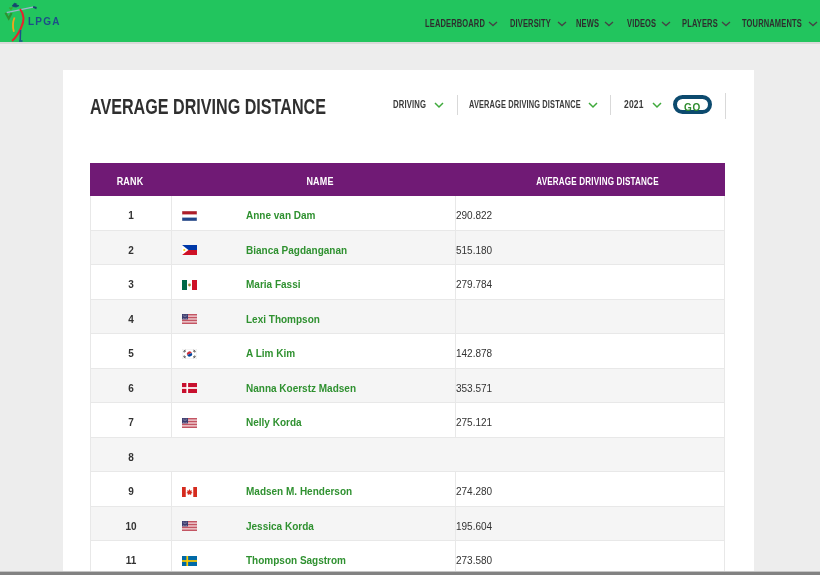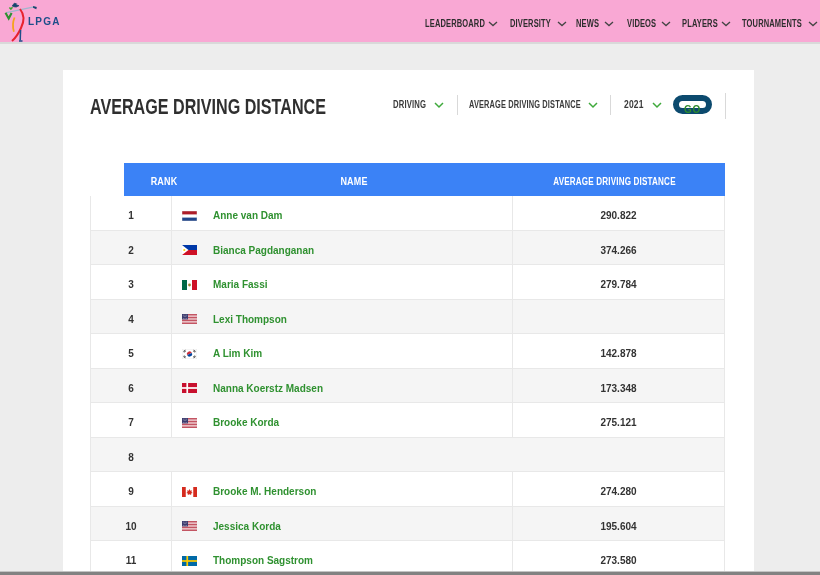--- a/index.html
+++ b/index.html
@@ -1,46 +1,46 @@
 <!DOCTYPE html>
 <html><head>
 <meta charset="utf-8">
 <style>
 * { margin:0; padding:0; box-sizing:border-box; }
 html,body { width:820px; height:575px; overflow:hidden; background:#ededed;
   font-family:"Liberation Sans", sans-serif; }
 .abs { position:absolute; }
 
-#nav { position:absolute; left:0; top:0; width:820px; height:44px; background:#f9a8d4;
+#nav { position:absolute; left:0; top:0; width:820px; height:44px; background:#22c55e;
   border-bottom:2px solid #d9d9d9; z-index:5; }
 .navitem { position:absolute; top:18px; font-size:10px; font-weight:bold; color:#2e2e2e;
   white-space:nowrap; transform:scaleX(0.75); transform-origin:left top; letter-spacing:0.2px; }
 .navchev { position:absolute; top:21px; }
 
 #card { position:absolute; left:63px; top:70px; width:691px; height:520px; background:#fff; }
 #title { position:absolute; left:27px; top:95px; font-size:22px; font-weight:bold; color:#2f2f2f;
   white-space:nowrap; transform:scaleX(0.733); transform-origin:left top; }
 .ftext { position:absolute; top:99px; font-size:10px; font-weight:bold; color:#3a3a3a;
   white-space:nowrap; transform:scaleX(0.77); transform-origin:left top; letter-spacing:0.2px; }
 .fsep { position:absolute; width:1px; background:#d9d9d9; }
-#gobtn { position:absolute; left:610px; top:25px; width:39px; height:19px; border:6px solid #0c4a6e;
+#gobtn { position:absolute; left:610px; top:25px; width:39px; height:19px; border:4px solid #0c4a6e;
   border-radius:10px; text-align:center; line-height:17px; font-size:10px; font-weight:bold;
   color:#2e8b2e; letter-spacing:0.8px; }
 
 #tbl { position:absolute; left:27px; top:93px; width:635px; }
-#thead { display:flex; height:33px; background:#3b82f6; align-items:center;margin-left:34px; }
+#thead { display:flex; height:33px; background:#701a75; align-items:center; }
 #thead div { color:#fff; font-size:10px; font-weight:bold; text-align:center; letter-spacing:0.2px;
   transform:scaleX(0.9); position:relative; top:2px; }
 .row { display:flex; height:34.5px; border-bottom:1px solid #e8e8e8; border-left:1px solid #e8e8e8;
   border-right:1px solid #e8e8e8; background:#fff; align-items:center; }
 .row.alt { background:#f5f5f5; }
 .c1 { width:80px; text-align:center; font-size:10px; font-weight:bold; color:#333; position:relative; top:3px; }
-.c2 { width:342px; border-left:1px solid #e8e8e8; border-right:1px solid #e8e8e8;
-  align-self:stretch; display:flex; align-items:center; padding-left:10px; padding-top:6px; }
-.c3 { flex:1; text-align:center; font-size:10px; font-weight:bold; color:#333; position:relative; top:3px; }
+.c2 { width:285px; border-left:1px solid #e8e8e8; border-right:1px solid #e8e8e8;
+  align-self:stretch; display:flex; align-items:center; padding-left:10px; padding-top:6px;gap:33px; }
+.c3 { flex:1; font-size:10px; font-weight:normal; color:#333; position:relative; top:3px; }
 .h1 { width:80px; } .h2 { width:300px; } .h3 { flex:1; }
 .flag { width:15px; height:10px; display:block; }
 .pname { font-size:10px; font-weight:bold; color:#2f9130; margin-left:16px; white-space:nowrap; }
 </style>
 </head>
 <body>
 <div id="nav">
   <svg class="abs" style="left:0px; top:1px;" width="110" height="43" viewBox="0 0 110 43">
     <line x1="6.4" y1="11.6" x2="34" y2="5.9" stroke="#9fb6cc" stroke-width="1.2"></line>
     <path d="M33.2,5 l3.6,1 l-0.5,2.2 l-3.3,-1.4 z" fill="#17456e"></path>
@@ -122,21 +122,21 @@
         <div class="c1">2</div>
         <div class="c2">
           <svg class="flag" viewBox="0 0 15 10">
             <rect width="15" height="5" fill="#0038a8"></rect>
             <rect y="5" width="15" height="5" fill="#ce1126"></rect>
             <polygon points="0,0 6.5,5 0,10" fill="#fff"></polygon>
             <circle cx="2.3" cy="5" r="1.1" fill="#fcd116"></circle>
           </svg>
           <span class="pname">Bianca Pagdanganan</span>
         </div>
-        <div class="c3">374.266</div>
+        <div class="c3">515.180</div>
       </div>
     <div class="row">
         <div class="c1">3</div>
         <div class="c2">
           <svg class="flag" viewBox="0 0 15 10">
             <rect width="5" height="10" fill="#006847"></rect>
             <rect x="5" width="5" height="10" fill="#fff"></rect>
             <rect x="10" width="5" height="10" fill="#ce1126"></rect>
             <circle cx="7.5" cy="5" r="1.4" fill="#9c8431"></circle>
           </svg>
@@ -209,21 +209,21 @@
     <div class="row alt">
         <div class="c1">6</div>
         <div class="c2">
           <svg class="flag" viewBox="0 0 15 10">
             <rect width="15" height="10" fill="#c8102e"></rect>
             <rect x="4.4" width="1.7" height="10" fill="#fff"></rect>
             <rect y="4.15" width="15" height="1.7" fill="#fff"></rect>
           </svg>
           <span class="pname">Nanna Koerstz Madsen</span>
         </div>
-        <div class="c3">173.348</div>
+        <div class="c3">353.571</div>
       </div>
     <div class="row">
         <div class="c1">7</div>
         <div class="c2">
           <svg class="flag" viewBox="0 0 15 10">
             <rect width="15" height="10" fill="#fff"></rect>
             <g fill="#b22234">
               <rect y="0" width="15" height="0.77"></rect>
               <rect y="1.54" width="15" height="0.77"></rect>
               <rect y="3.08" width="15" height="0.77"></rect>
@@ -237,37 +237,37 @@
               <circle cx="1.2" cy="1.1" r="0.4"></circle>
               <circle cx="3" cy="1.1" r="0.4"></circle>
               <circle cx="4.8" cy="1.1" r="0.4"></circle>
               <circle cx="2.1" cy="2.7" r="0.4"></circle>
               <circle cx="3.9" cy="2.7" r="0.4"></circle>
               <circle cx="1.2" cy="4.3" r="0.4"></circle>
               <circle cx="3" cy="4.3" r="0.4"></circle>
               <circle cx="4.8" cy="4.3" r="0.4"></circle>
             </g>
           </svg>
-          <span class="pname">Brooke Korda</span>
+          <span class="pname">Nelly Korda</span>
         </div>
         <div class="c3">275.121</div>
       </div>
     <div class="row alt">
         <div class="c1">8</div>
       </div>
     <div class="row">
         <div class="c1">9</div>
         <div class="c2">
           <svg class="flag" viewBox="0 0 15 10">
             <rect width="15" height="10" fill="#fff"></rect>
             <rect width="3.75" height="10" fill="#d52b1e"></rect>
             <rect x="11.25" width="3.75" height="10" fill="#d52b1e"></rect>
             <path d="M7.5,2 l0.9,1.8 l1.5,-0.5 l-0.5,1.7 l1.3,0.9 l-1.6,0.6 l0.1,1.5 l-1.7,-0.7 l-1.7,0.7 l0.1,-1.5 l-1.6,-0.6 l1.3,-0.9 l-0.5,-1.7 l1.5,0.5 z" fill="#d52b1e"></path>
           </svg>
-          <span class="pname">Brooke M. Henderson</span>
+          <span class="pname">Madsen M. Henderson</span>
         </div>
         <div class="c3">274.280</div>
       </div>
     <div class="row alt">
         <div class="c1">10</div>
         <div class="c2">
           <svg class="flag" viewBox="0 0 15 10">
             <rect width="15" height="10" fill="#fff"></rect>
             <g fill="#b22234">
               <rect y="0" width="15" height="0.77"></rect>

